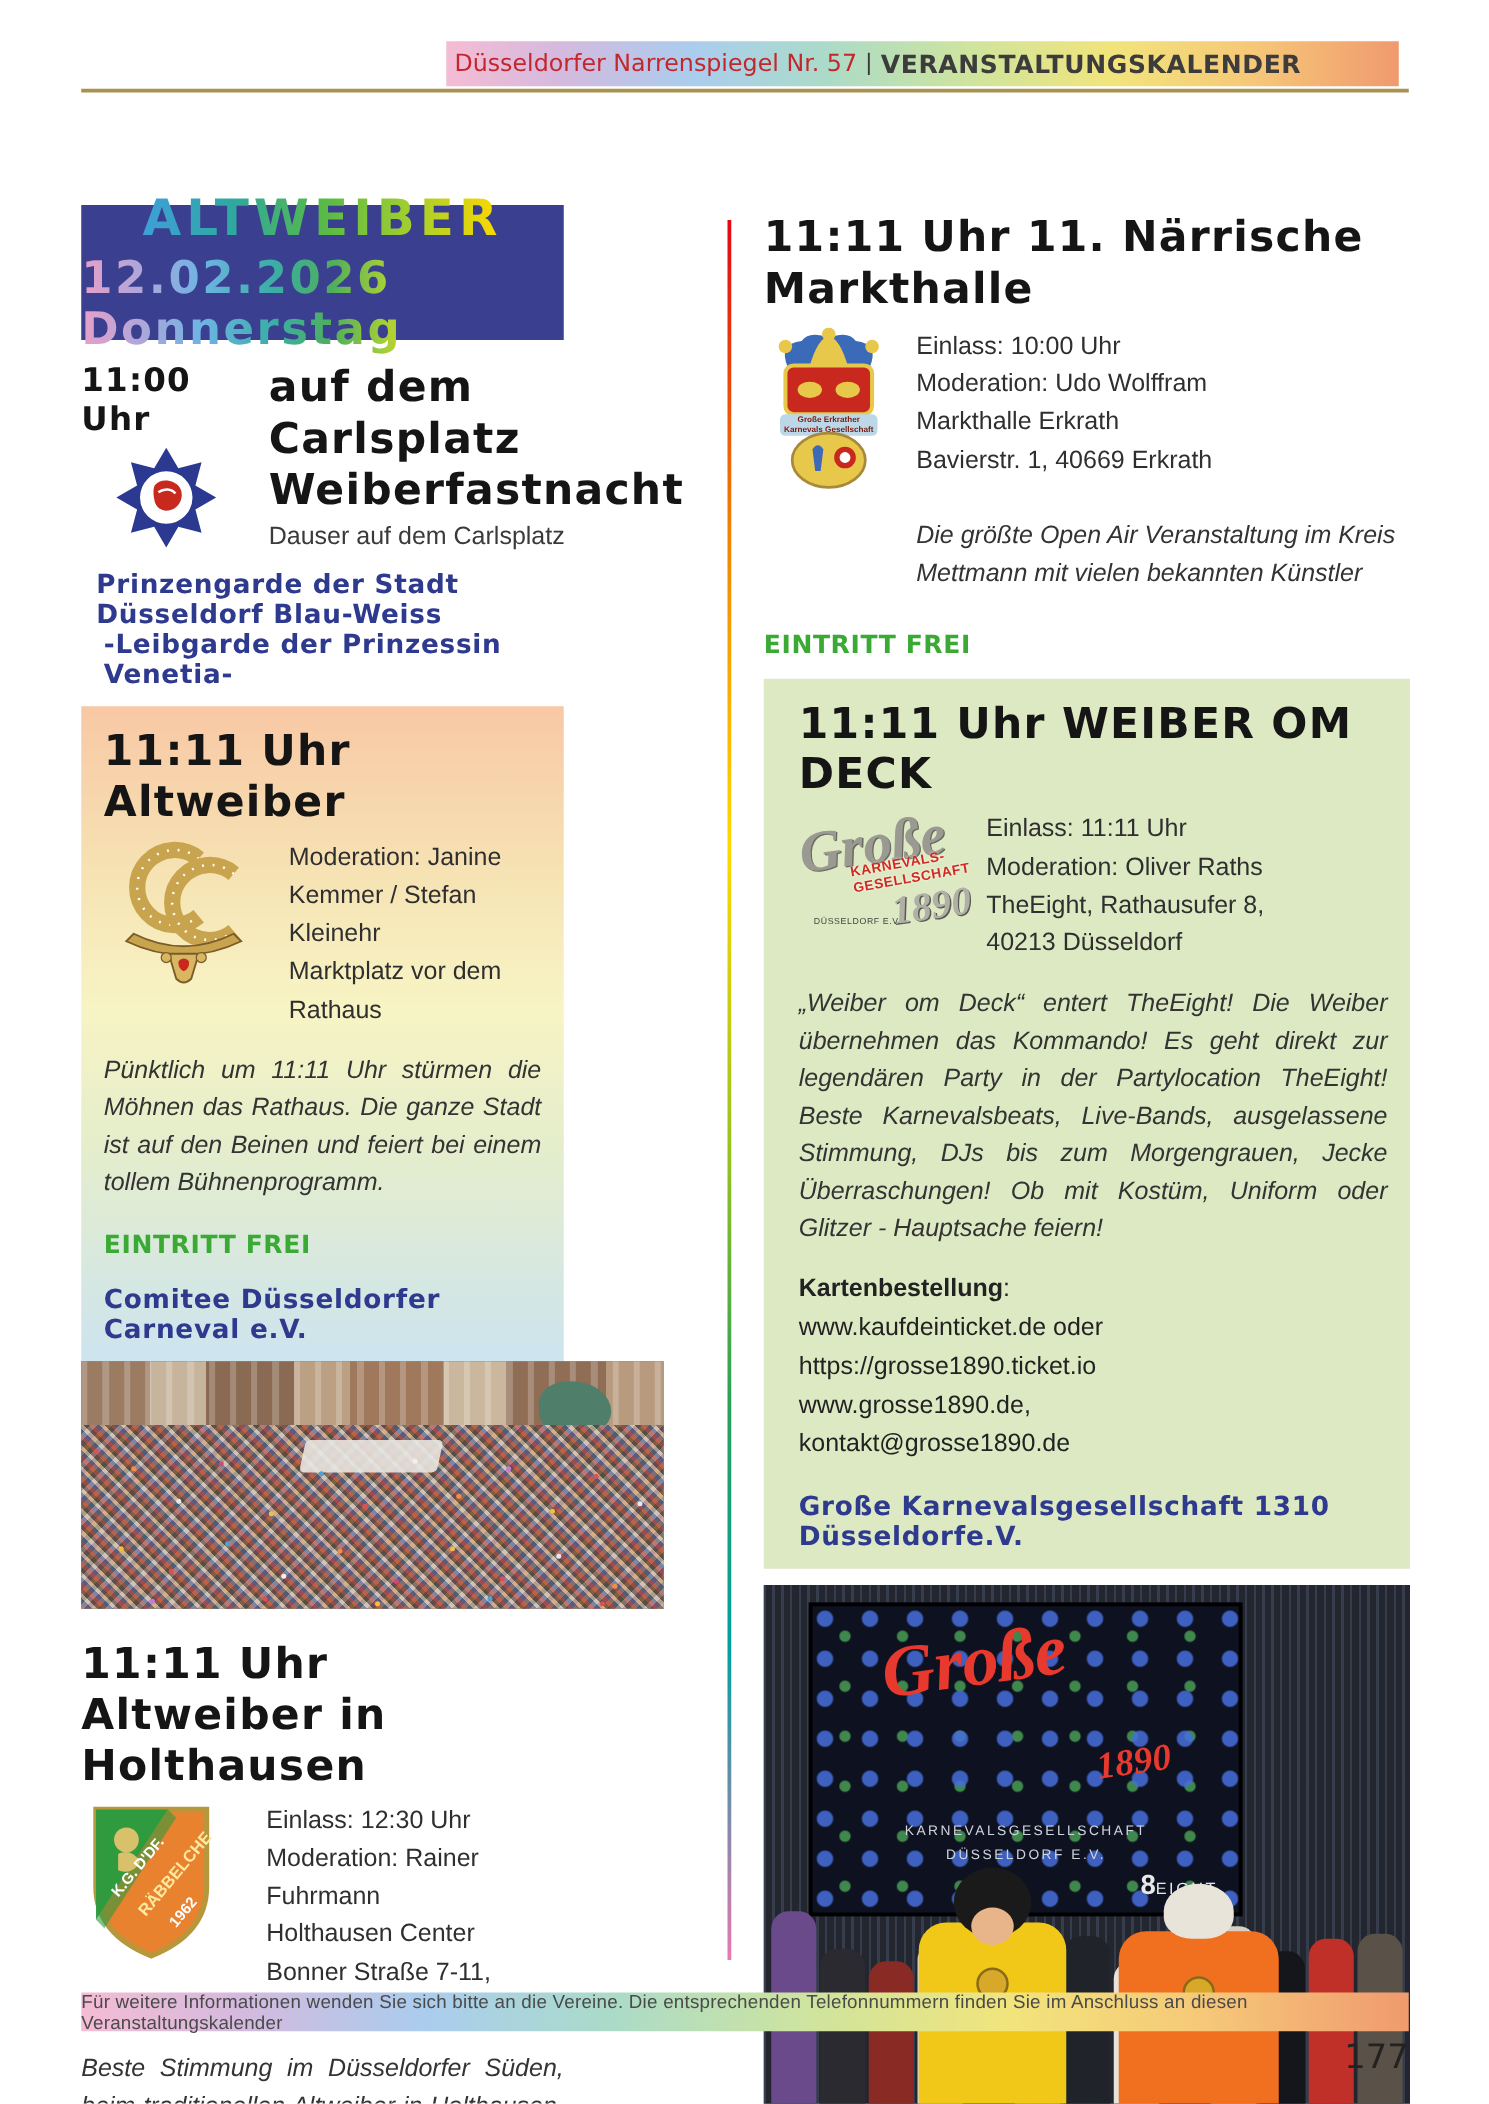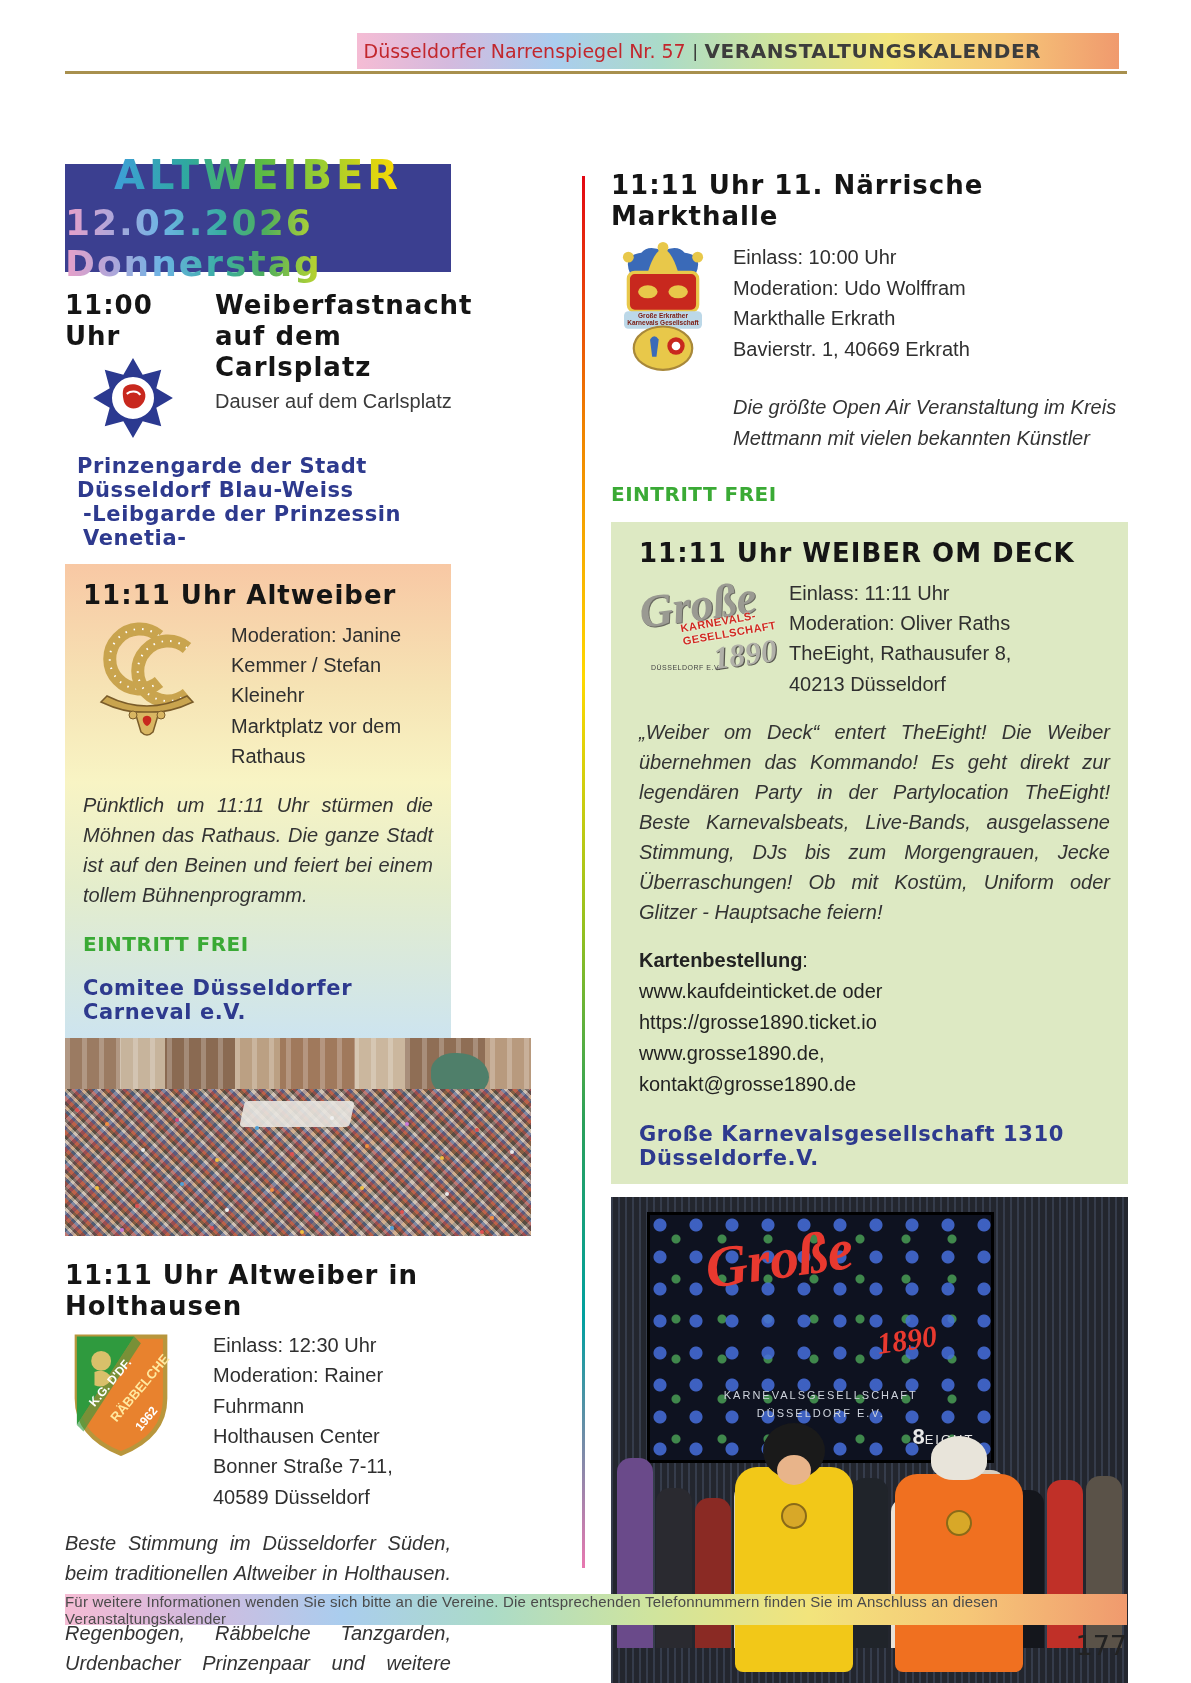--- a/index.html
+++ b/index.html
@@ -16,21 +16,21 @@
   .gold-line{position:absolute;left:65px;top:71px;width:1062px;height:3px;background:#a8904e;}
 
   
   .col-left{position:absolute;left:65px;top:164px;width:386px;}
   .col-right{position:absolute;left:611px;top:170px;width:517px;}
   .divider{position:absolute;left:582px;top:176px;width:3px;height:1392px;
     background:linear-gradient(180deg,#e30613 0%,#f08300 18%,#ffd800 36%,#95c11f 54%,#2aa05a 68%,#00a0a0 82%,#e878b0 100%);}
 
   
   .evt-head{font-family:"DejaVu Sans",sans-serif;font-weight:bold;color:#151515;
-            font-size:26px;letter-spacing:1px;line-height:1.2;}
+            font-size:34px;letter-spacing:1px;line-height:1.2;}
   .detail{font-size:20px;color:#2f2f2f;line-height:1.52;}
   .desc{font-size:20px;font-style:italic;color:#333;text-align:justify;line-height:1.5;}
   .free{font-family:"DejaVu Sans",sans-serif;font-weight:bold;font-size:20px;color:#3aaa35;letter-spacing:.5px;}
   .org{font-family:"DejaVu Sans",sans-serif;font-weight:bold;font-size:21px;color:#2e3a8e;letter-spacing:.6px;}
 
   
   .banner{background:#3b3f90;height:108px;display:flex;flex-direction:column;
           align-items:center;justify-content:center;gap:4px;}
   .rb{font-family:"DejaVu Sans",sans-serif;font-weight:bold;-webkit-background-clip:text;
       background-clip:text;color:transparent;}
@@ -169,22 +169,22 @@
         <div class="badge-wrap">
           <svg width="84" height="84" viewBox="0 0 80 80">
             <polygon points="78,40 62.2,30.8 66.9,13.1 49.2,17.8 40,2 30.8,17.8 13.1,13.1 17.8,30.8 2,40 17.8,49.2 13.1,66.9 30.8,62.2 40,78 49.2,62.2 66.9,66.9 62.2,49.2" fill="#2b3990"></polygon>
             <circle cx="40" cy="40" r="21" fill="#ffffff" stroke="#2b3990" stroke-width="2"></circle>
             <path d="M31,31 C35,25 46,26 50,32 C54,38 51,46 45,49 C38,52 32,48 31,42 C30,37 30,34 31,31 Z" fill="#c8281e"></path>
             <path d="M34,36 C38,33 44,33 47,37" stroke="#ffffff" stroke-width="2" fill="none"></path>
           </svg>
         </div>
       </div>
       <div class="e1-right">
+        <div class="evt-head">auf dem Carlsplatz</div>
         <div class="evt-head">Weiberfastnacht</div>
-        <div class="evt-head">auf dem Carlsplatz</div>
         <div class="venue">Dauser auf dem Carlsplatz</div>
       </div>
     </div>
 
     <div class="org-block">
       <div class="org">Prinzengarde der Stadt Düsseldorf Blau-Weiss</div>
       <div class="org l2">-Leibgarde der Prinzessin Venetia-</div>
     </div>
 
     <div class="card-grad">

